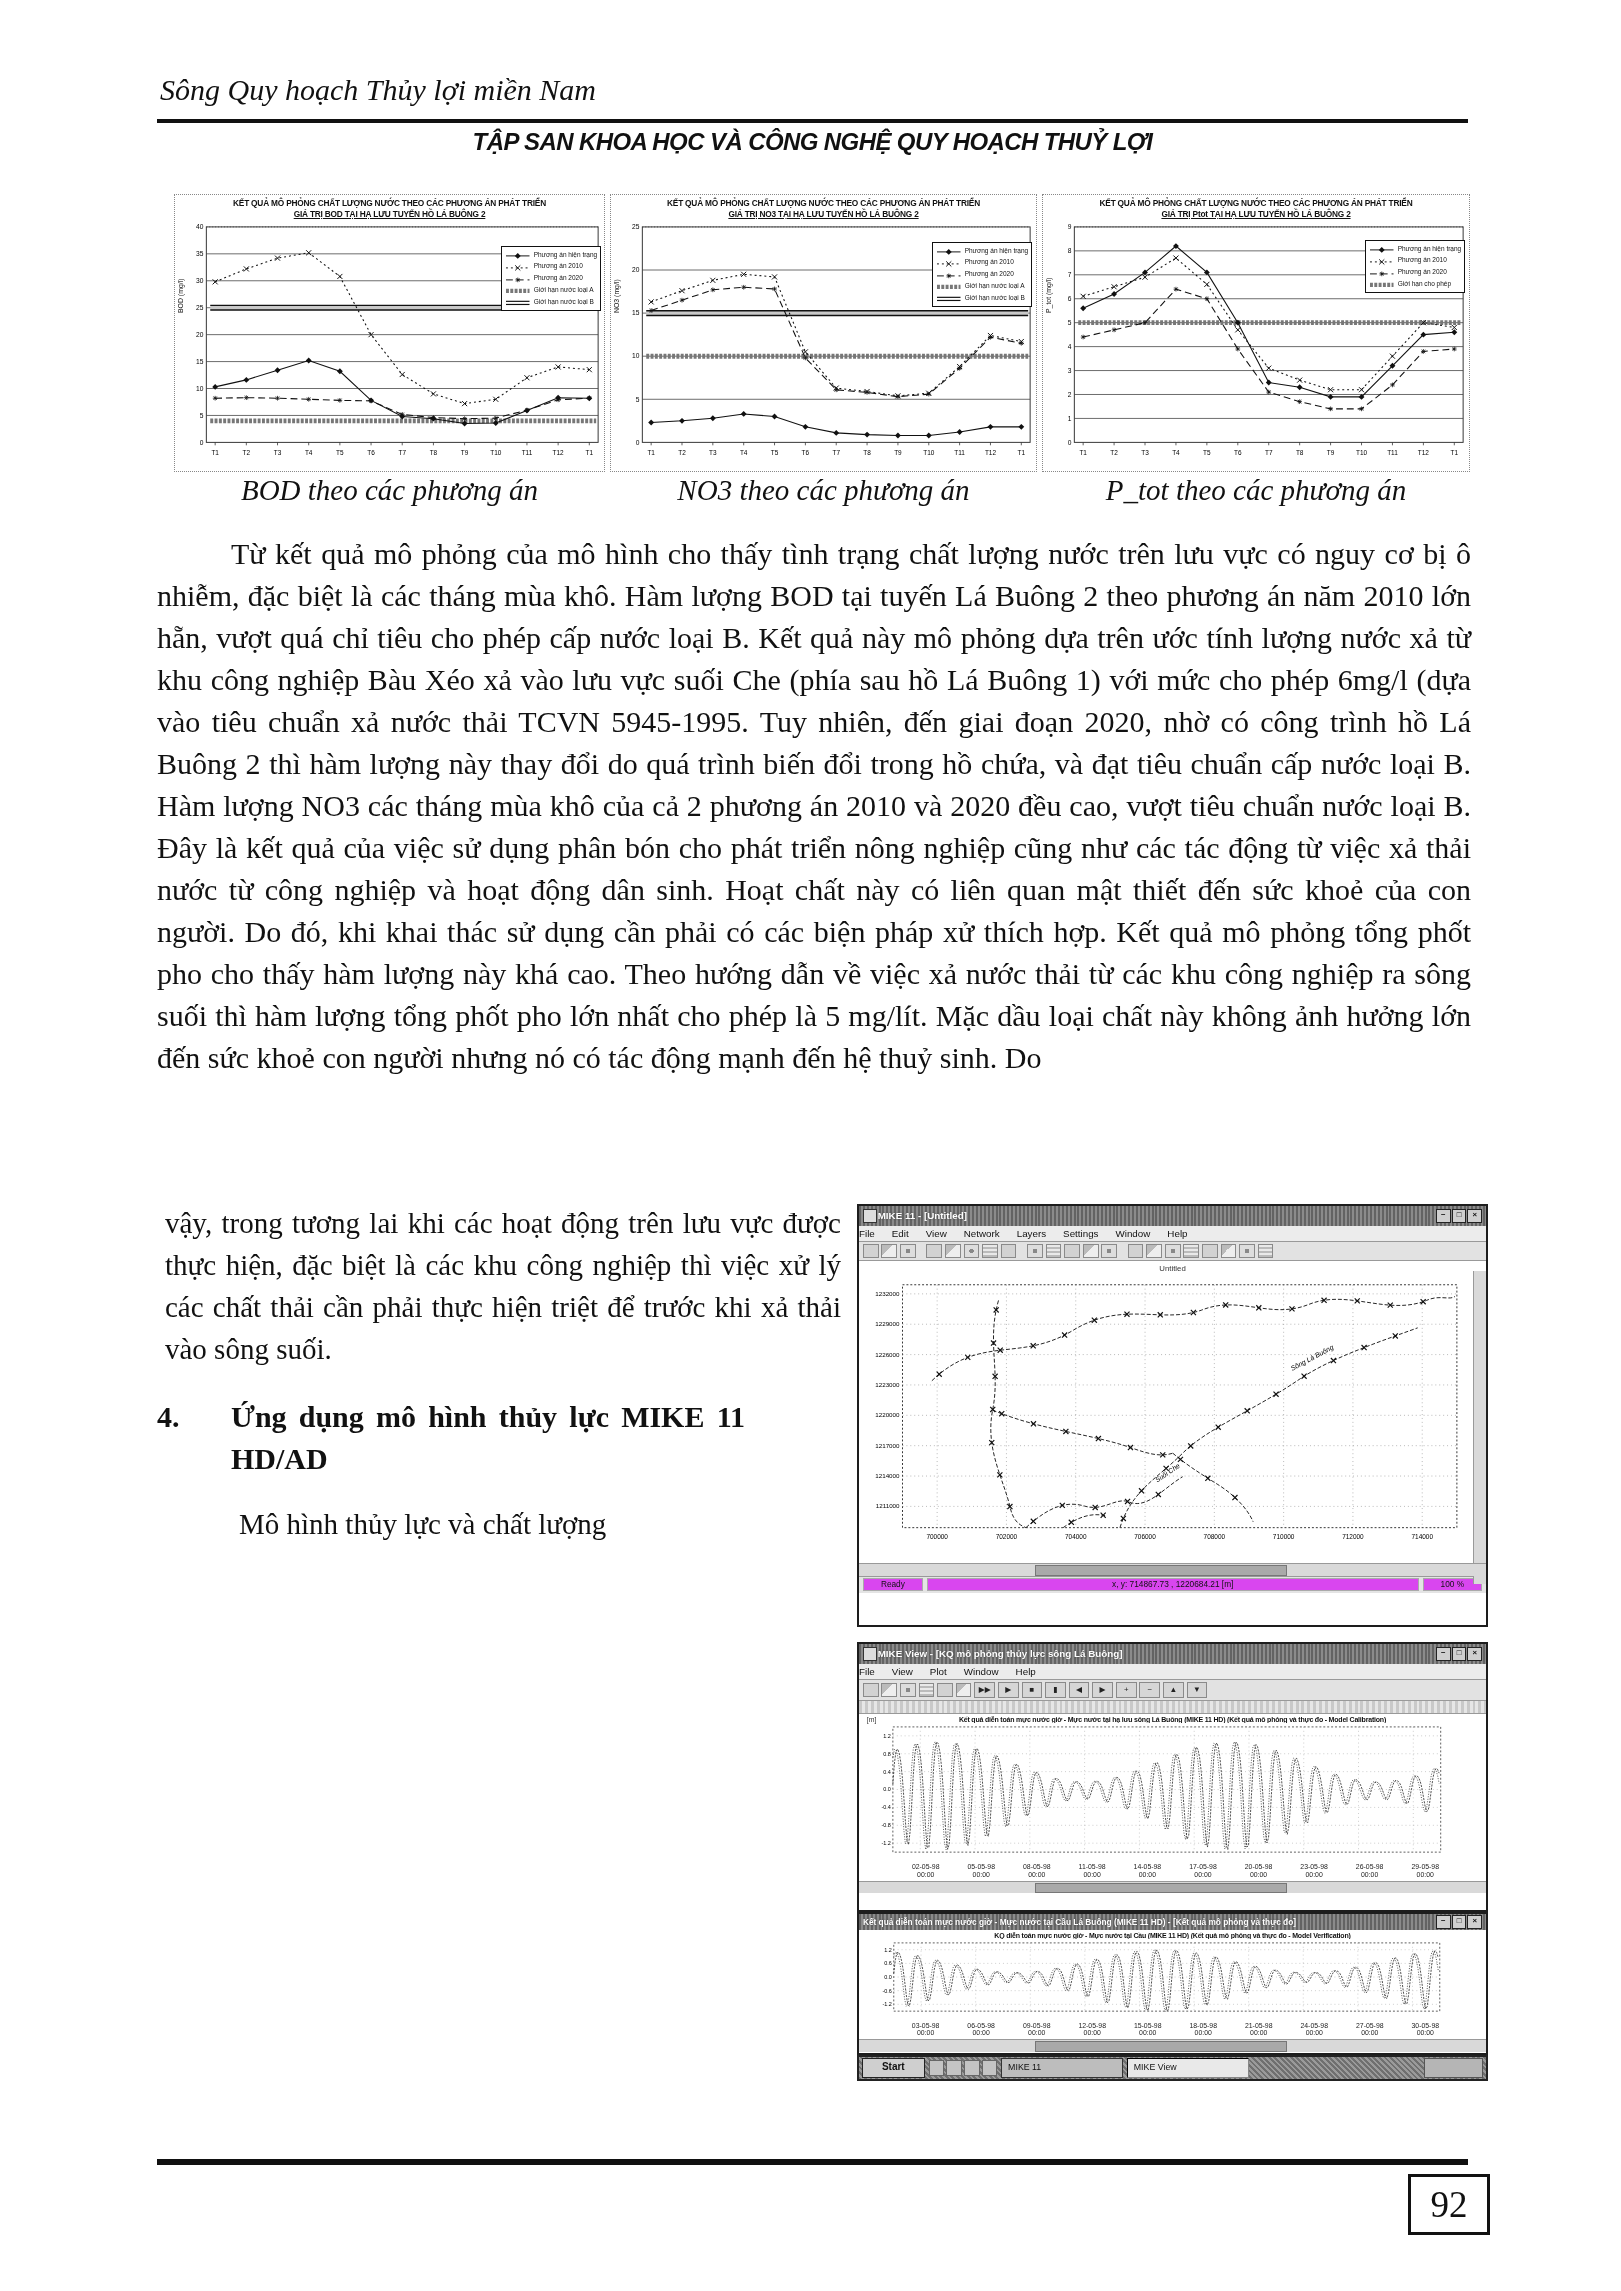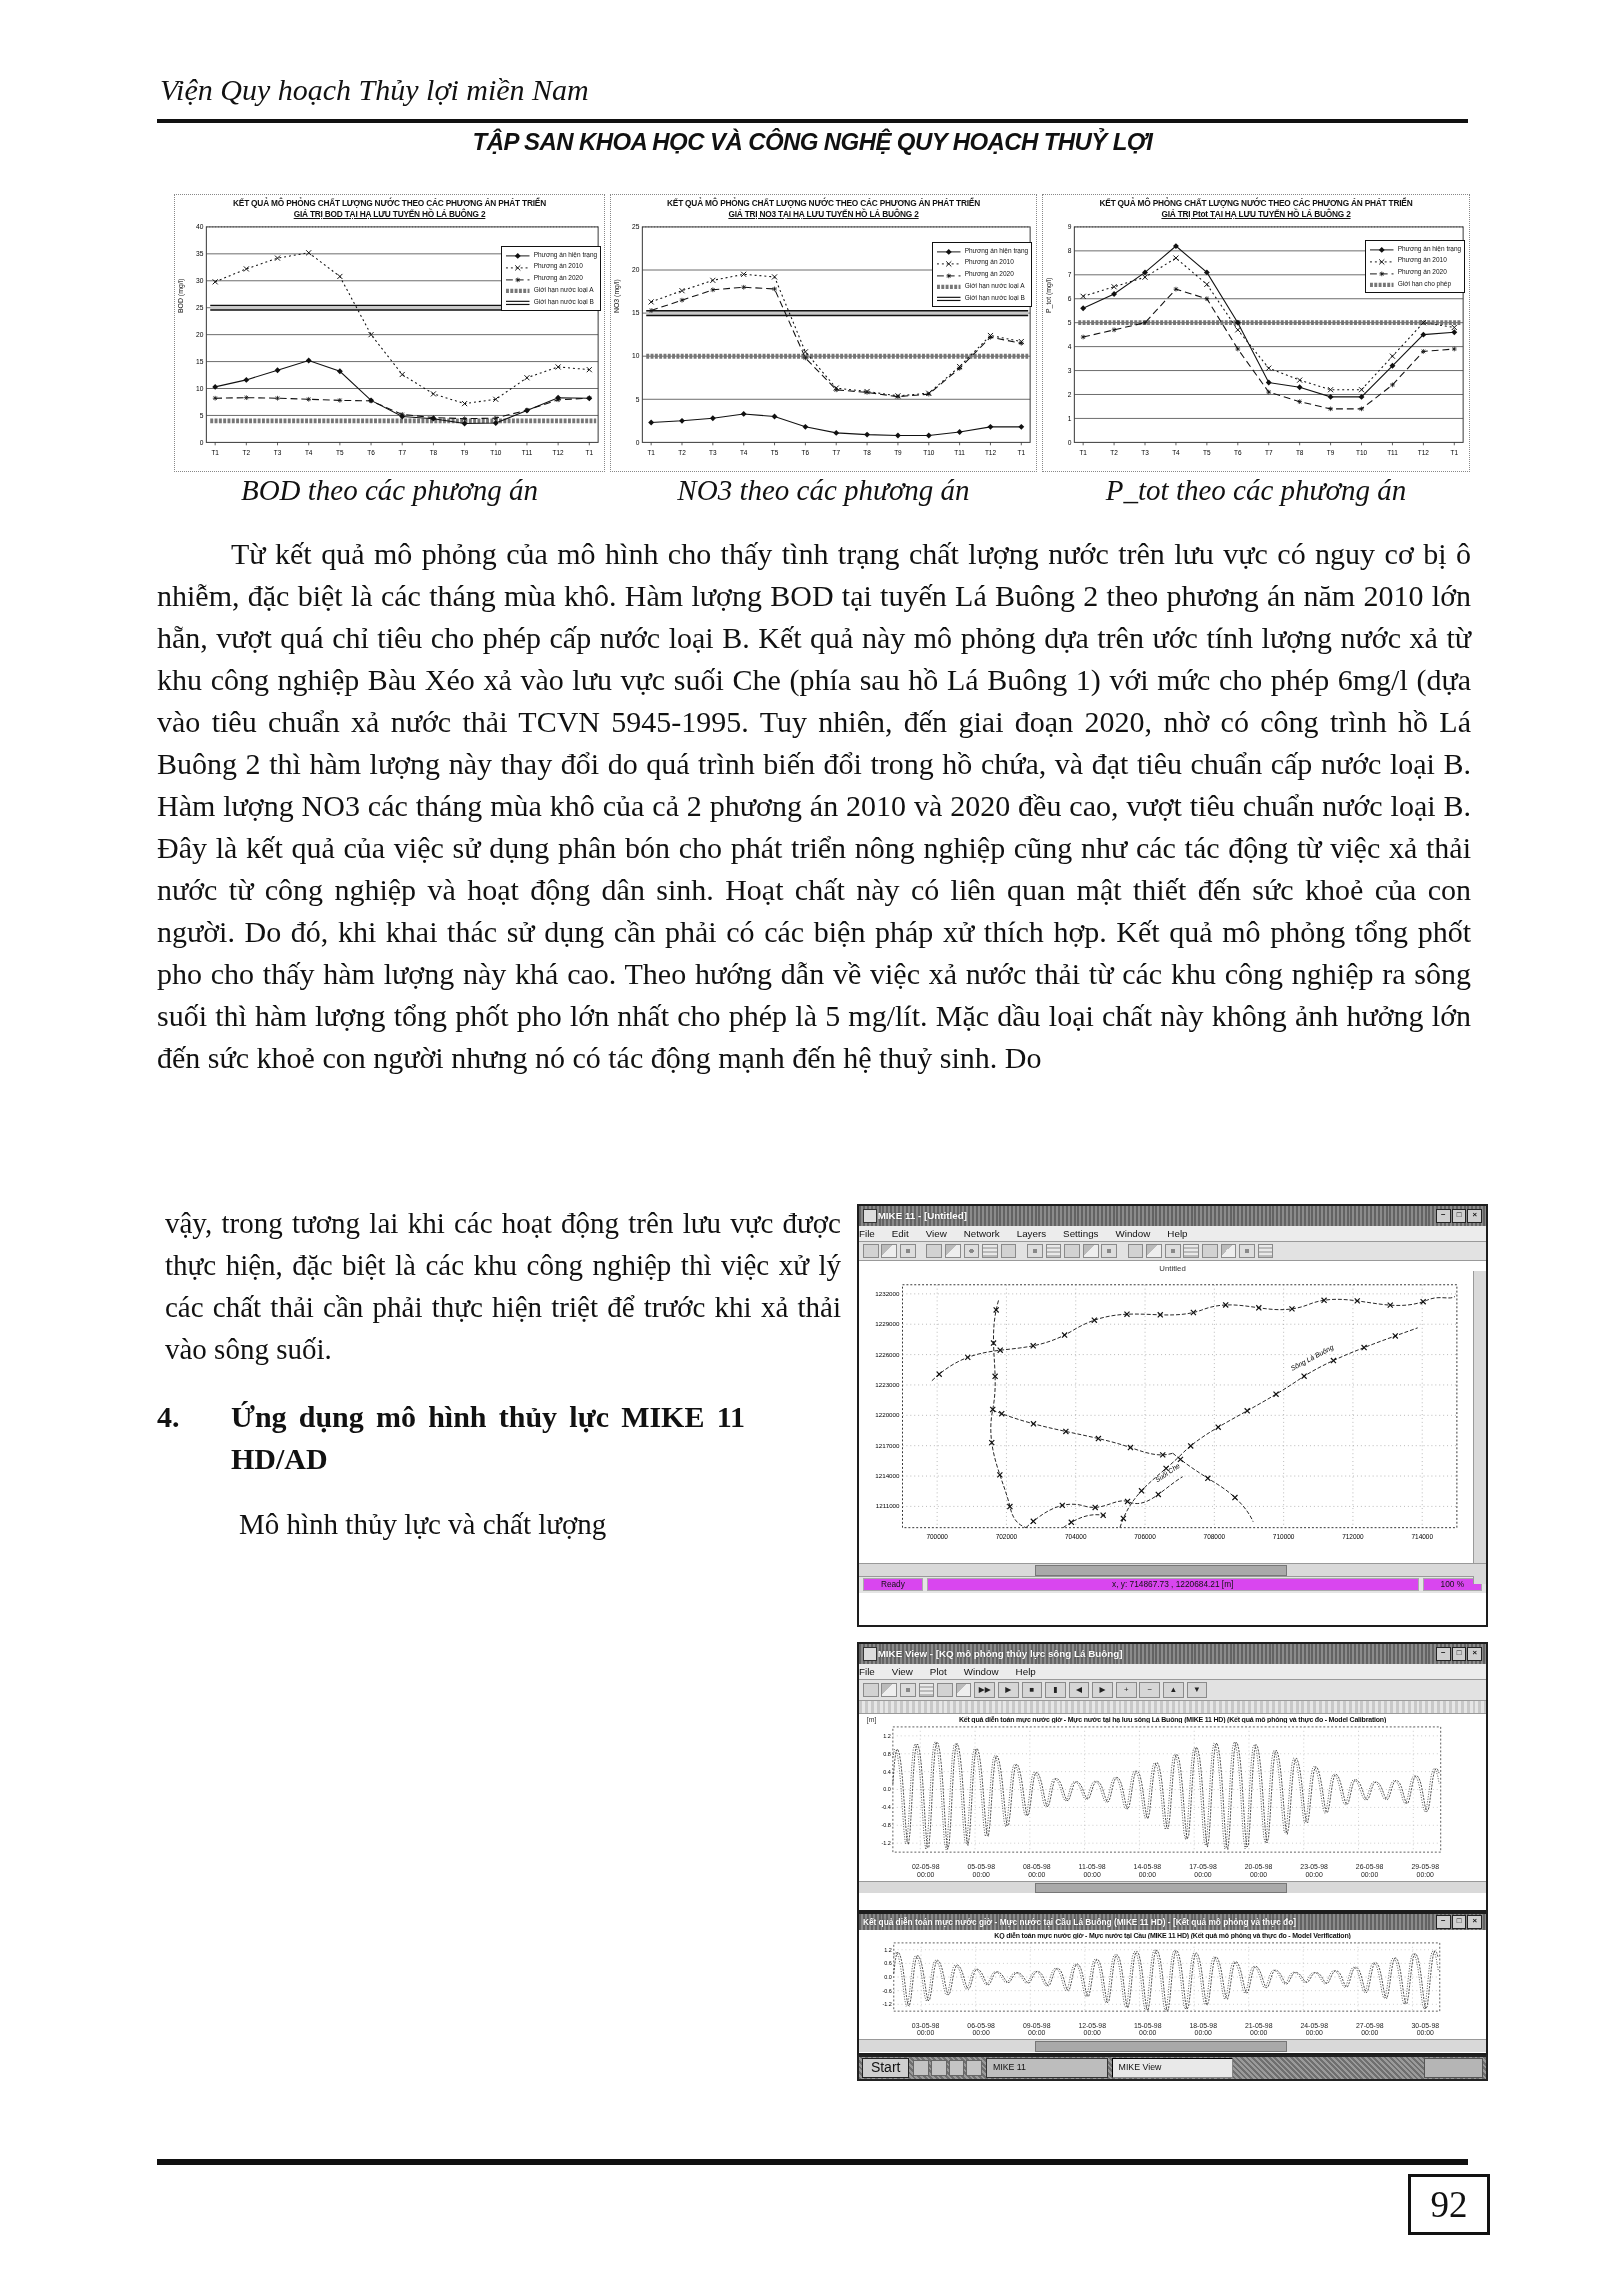--- a/index.html
+++ b/index.html
@@ -48,36 +48,36 @@
   .vscroll{position:absolute;right:0;top:65px;bottom:41px;width:11.8px;background:#d9d9d9;border-left:1px solid #999}
   .statusbar{display:flex;gap:3.9px;height:15.7px;background:#e4e4e4;border-top:1px solid #999;font-size:8.3px;align-items:center;padding:0 3.9px}
   .statusbar span{border:1px solid #aaa;background:#d946ef;padding:0 17px;height:10.8px;line-height:10.8px}
   .statusbar .mid{flex:1 1 auto;text-align:center}
   .strip{height:11.8px;background:repeating-linear-gradient(90deg,#c9c9c9 0 2.9px,#e6e6e6 2.9px 5.9px);border-bottom:1px solid #999}
   .plotzone{position:relative;background:#fff;padding:2px 3.9px 0 3.9px}
   .punit{position:absolute;left:7.8px;top:2px;font-size:6.9px;color:#333}
   .ptitle{text-align:center;font-weight:bold;font-size:7px;letter-spacing:-0.2px;color:#111;white-space:nowrap;overflow:hidden}
   .xlabs{display:flex;justify-content:space-around;font-size:6.9px;line-height:7.8px;color:#222;text-align:center;padding:1px 29px 2px 35px}
   .taskbar{position:absolute;left:0;top:851px;width:631px;height:25.5px;background:repeating-linear-gradient(45deg,#6f6f6f 0 2px,#9a9a9a 2px 3.9px);border:2px solid #222;box-sizing:border-box;display:flex;align-items:center;gap:3.9px;padding:0 2.9px}
-  .startbtn{height:17.6px;background:#cfcfcf;border:1px solid #222;font-size:14px;font-weight:normal;padding:0 8px;line-height:16.7px}
+  .startbtn{height:17.6px;background:#cfcfcf;border:1px solid #222;font-size:10px;font-weight:bold;padding:0 19px;line-height:16.7px}
   .qlaunch{display:flex;gap:2px}
   .qlaunch i{width:13.7px;height:13.7px;background:#c4c4c4;border:1px solid #666;display:block}
   .tbtn{height:17.6px;min-width:108px;background:#bdbdbd;border:1px solid #333;font-size:8.8px;padding:0 5.9px;line-height:16.7px;overflow:hidden;white-space:nowrap}
   .tbtn.active{background:#e9e9e9;border-style:inset}
   .tray{margin-left:auto;height:17.6px;width:57px;background:#b5b5b5;border:1px solid #555}
   
   .rule2{position:absolute;left:157px;top:2159px;width:1311px;height:5.9px;background:#111}
   .pagebox{position:absolute;left:1408px;top:2174px;width:82px;height:61px;border:3.9px solid #111;box-sizing:border-box;display:flex;align-items:center;justify-content:center;font-size:37px}
 </style>
 </head>
 <body>
 
 <div class="page">
 
-  <div class="hdr-left">Viện Quy hoạch Thủy lợi miền Nam</div>
+  <div class="hdr-left">Sông Quy hoạch Thủy lợi miền Nam</div>
   <div class="hdr-rule"></div>
   <div class="hdr-right">TẬP SAN KHOA HỌC VÀ CÔNG NGHỆ QUY HOẠCH THUỶ LỢI</div>
 
   <div class="chart" id="chart0" style="left:174px;width:431px">
     <div class="ctitle">
       <div>KẾT QUẢ MÔ PHỎNG CHẤT LƯỢNG NƯỚC THEO CÁC PHƯƠNG ÁN PHÁT TRIỂN</div>
         <div class="u">GIÁ TRỊ BOD TẠI HẠ LƯU TUYẾN HỒ LÁ BUÔNG 2</div>
     </div>
     <svg id="csvg0" width="429" height="241" viewBox="0 0 438 246">
         <rect x="32" y="6" width="400" height="220" fill="#fff" stroke="#333" stroke-width="1"></rect>

